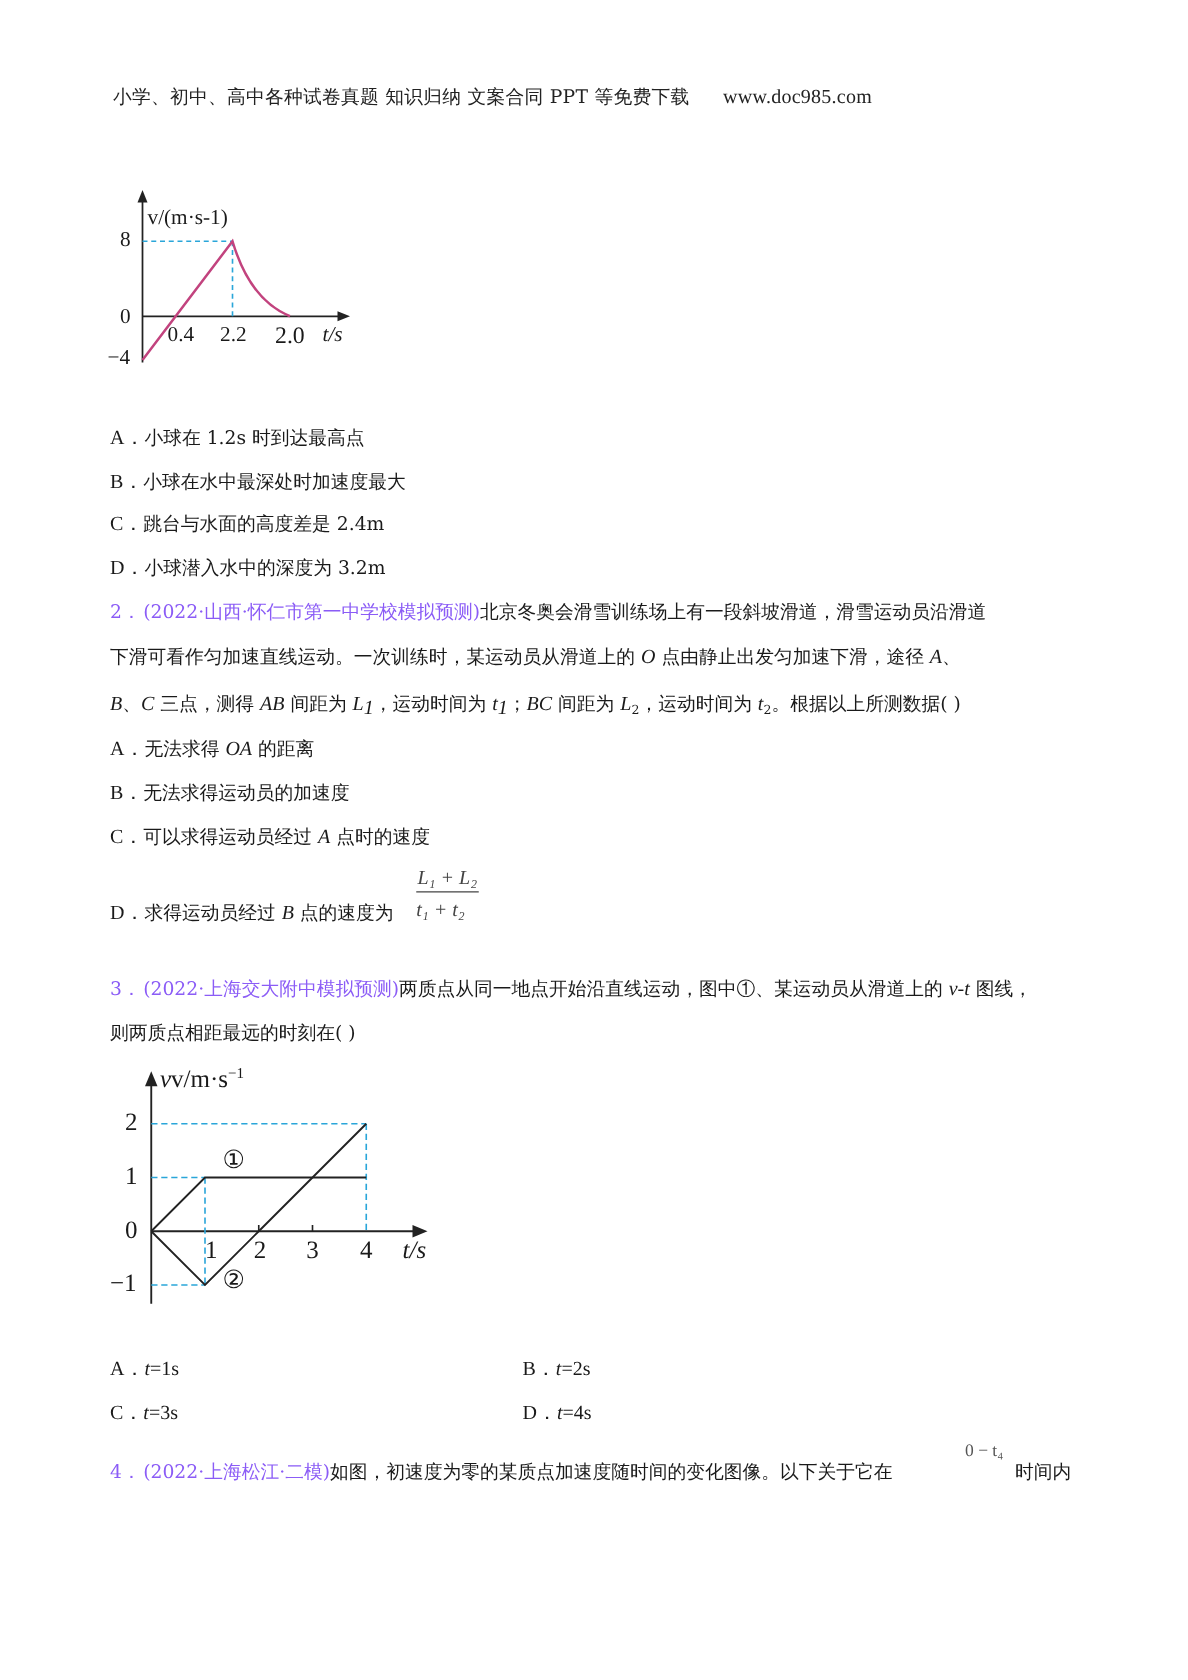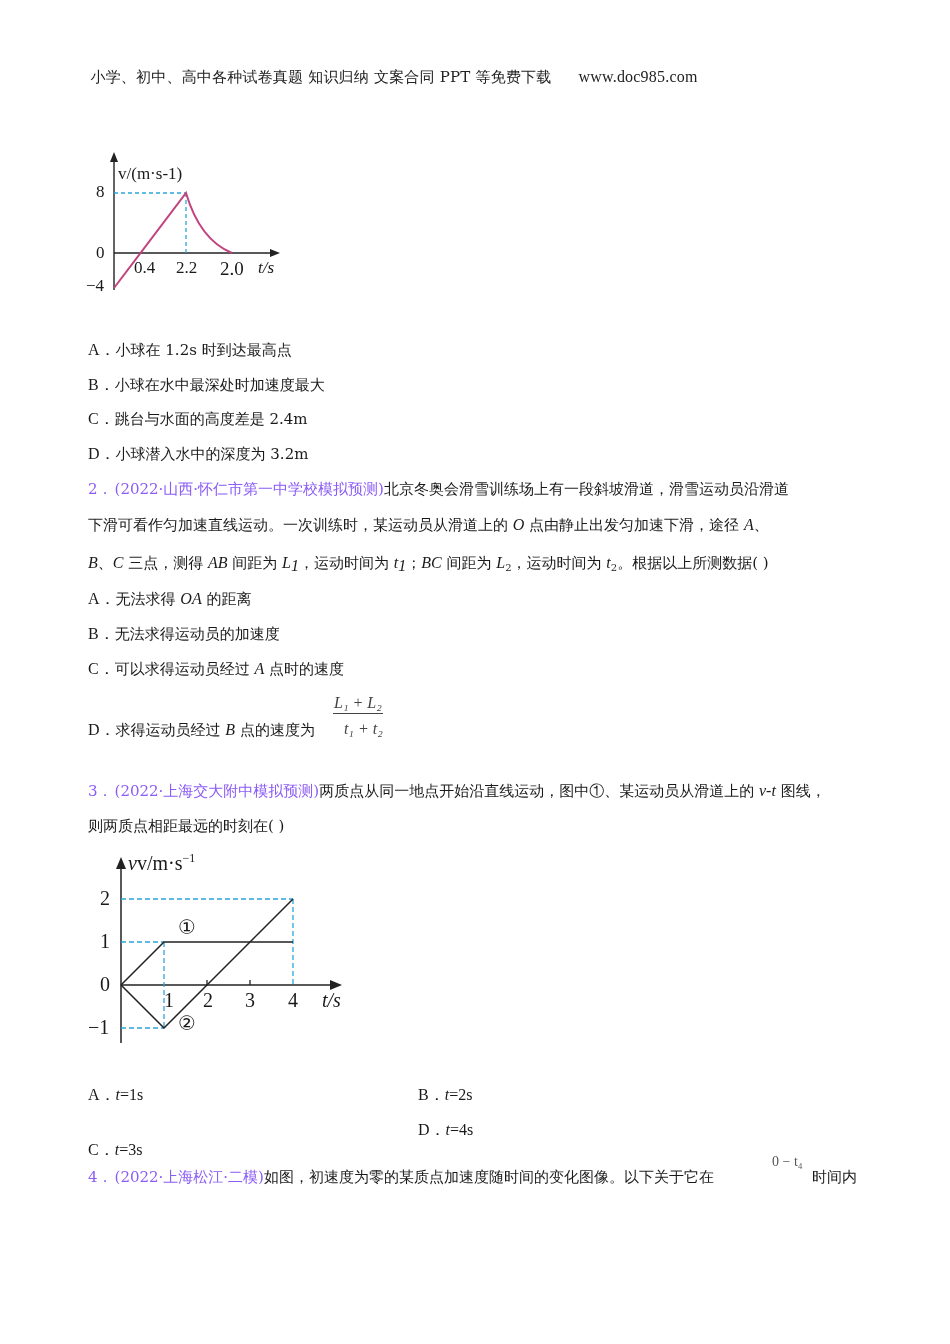--- a/index.html
+++ b/index.html
@@ -19,21 +19,21 @@
     position: absolute; left: 88px; font-size: 15px; line-height: 20px; white-space: nowrap;
   }
   .q-head { color: #8b5cf6; font-weight: normal; }
   .q-head .num { margin-right: 2px; }
   .it { font-style: italic; font-family: "Liberation Serif", serif; font-size: 16px; }
   .lat { font-family: "Liberation Serif", serif; font-size: 16px; }
   sub { font-size: 10px; vertical-align: -3px; }
   .opt-letter { font-family: "Liberation Serif", serif; font-size: 16px; }
   .frac {
     position: absolute; font-family: "Liberation Serif", serif; font-size: 11px; color: #444;
-    text-align: right;
+    text-align: left;
   }
   .frac .n { display: block; border-bottom: 1px solid #444; padding: 0 1px 1px; }
   .frac .d { display: block; padding-top: 6px; }
   .chart { position: absolute; }
   .small-math {
     position: absolute; font-family: "Liberation Serif", serif; font-size: 14px; color: #555;
   }
 </style>
 </head>
 <body>
@@ -147,21 +147,21 @@
   <span style="position:absolute; left:88px; top:72px; font-size:20px; font-family:'DejaVu Sans',sans-serif;">①</span>
   <span style="position:absolute; left:88px; top:168px; font-size:20px; font-family:'DejaVu Sans',sans-serif;">②</span>
 </div>
 
 <div class="line" style="top:1085px;">
   <span class="opt-letter">A．</span><span class="it">t</span><span class="lat">=1s</span>
 </div>
 <div class="line" style="top:1085px; left:418px;">
   <span class="opt-letter">B．</span><span class="it">t</span><span class="lat">=2s</span>
 </div>
-<div class="line" style="top:1120px;margin-top:20px;">
+<div class="line" style="top:1120px;">
   <span class="opt-letter">C．</span><span class="it">t</span><span class="lat">=3s</span>
 </div>
 <div class="line" style="top:1120px; left:418px;">
   <span class="opt-letter">D．</span><span class="it">t</span><span class="lat">=4s</span>
 </div>
 
 <div class="line" style="top:1167px;">
   <span class="q-head"><span class="num">4．</span><span>(2022·上海松江·二模)</span></span><span>如图，初速度为零的某质点加速度随时间的变化图像。以下关于它在</span>
 </div>
 <span class="small-math" style="left:772px; top:1154px;">0 − t₄</span>

